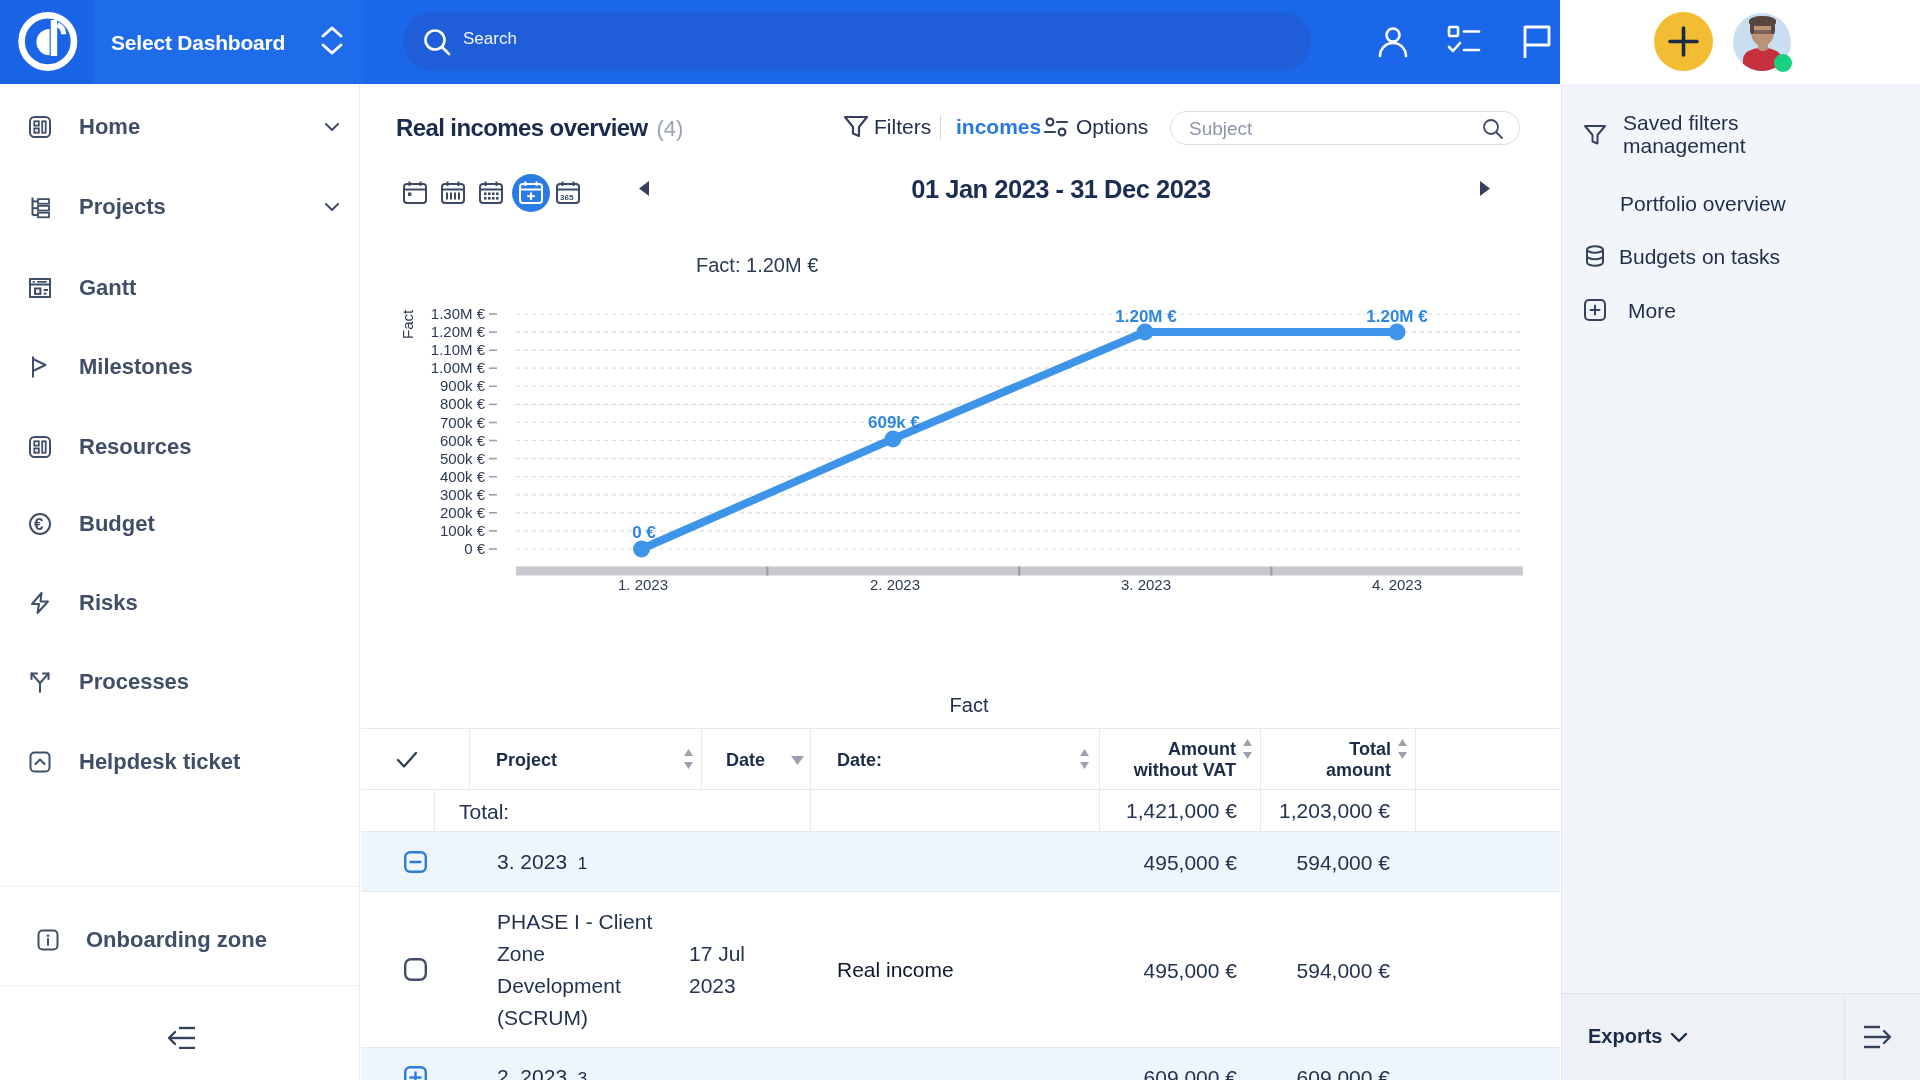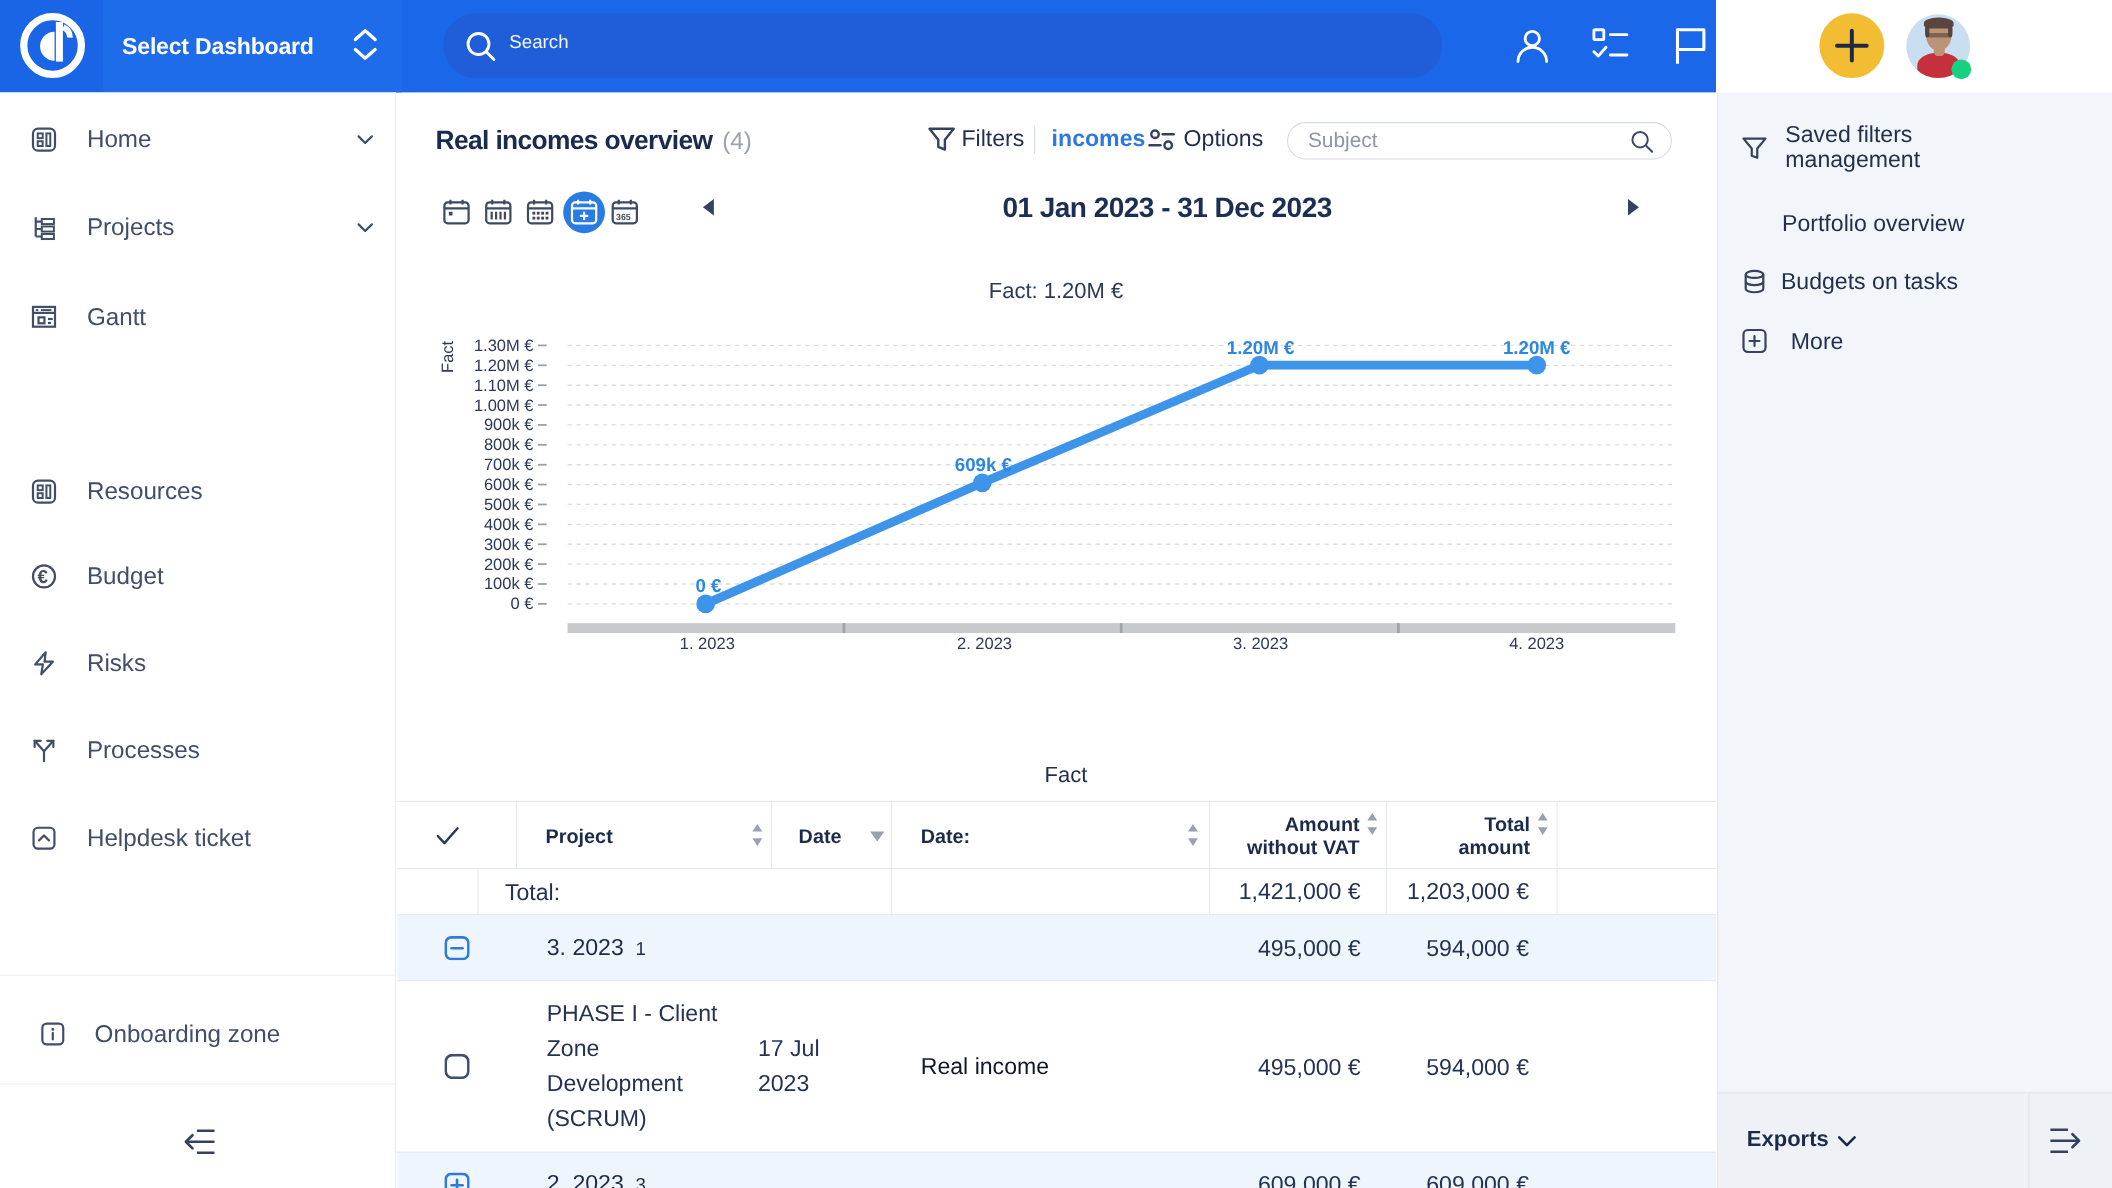--- a/index.html
+++ b/index.html
@@ -12,32 +12,32 @@
 #logoblock{position:absolute;left:0;top:0;width:94px;height:84px;background:#1a64e6}
 #selblock{position:absolute;left:94px;top:0;width:271px;height:84px;background:#1e6cea}
 #seldash{position:absolute;left:111px;top:31px;color:#fff;font-size:21px;font-weight:700;letter-spacing:-0.2px}
 #searchpill{position:absolute;left:403px;top:12px;width:908px;height:59px;border-radius:30px;background:#1f5ed8}
 #searchtxt{position:absolute;left:463px;top:29px;color:#f2f6fd;font-size:17px}
 
 
 #sidebar{position:absolute;left:0;top:84px;width:360px;height:996px;background:#fff;border-right:1px solid #e9ecf0}
 .navitem{position:absolute;left:0;width:360px;height:40px}
 .navitem .ic{position:absolute;left:28px;top:50%;transform:translateY(-50%)}
-.navitem .lbl{position:absolute;left:79px;top:50%;transform:translateY(-50%);font-size:22px;font-weight:400;color:#414e68}
+.navitem .lbl{position:absolute;left:79px;top:50%;transform:translateY(-50%);font-size:22px;font-weight:700;color:#414e68}
 .navitem .chev{position:absolute;right:20px;top:50%;transform:translateY(-50%)}
 #sep1{position:absolute;left:0;top:802px;width:360px;height:1px;background:#edeff2}
 #sep2{position:absolute;left:0;top:901px;width:360px;height:1px;background:#edeff2}
 #title{position:absolute;left:396px;top:114px;font-size:24px;font-weight:700;color:#1b2b4e;letter-spacing:-0.6px}
 #title .cnt{font-weight:400;color:#9ba3b2;font-size:22px;margin-left:9px;letter-spacing:0}
 #filtersrow .t{position:absolute;font-size:21px;color:#22304e;top:115px}
 #filtersrow .act{position:absolute;font-size:21px;color:#2a79e3;font-weight:700;top:115px}
 #subject{position:absolute;left:1170px;top:111px;width:350px;height:34px;border:1px solid #d8dce3;border-radius:17px;background:#fff}
 #subject .ph{position:absolute;left:18px;top:6px;font-size:19px;color:#8d95a6}
 #datetext{position:absolute;left:851px;top:175px;width:420px;text-align:center;font-size:25.5px;font-weight:700;color:#1c2e54;letter-spacing:-0.5px;white-space:nowrap}
-#facttip{position:absolute;left:660px;top:254px;width:600px;text-align:center;font-size:20px;color:#2b3a55}
+#facttip{position:absolute;left:696px;top:254px;width:600px;text-align:left;font-size:20px;color:#2b3a55}
 
 
 #legend{position:absolute;left:660px;top:694px;width:600px;text-align:center;font-size:20px;color:#22304e}
 .hborder{position:absolute;left:0;height:1px;background:#e6e9ed;width:1199px}
 .vline{position:absolute;width:1px;background:#e6e9ed}
 .hcell{position:absolute;font-size:18px;font-weight:700;color:#1c2b4a}
 .sortarr{position:absolute;width:11px;height:22px}
 .hl{background:#eef5fc}
 .amount{position:absolute;font-size:21px;color:#243350;text-align:right}
 
@@ -173,20 +173,29 @@
           <rect x="7" y="12.5" width="5.4" height="5.4"></rect>
         </g>
       <g fill="#414e68">
           <rect x="4.6" y="5" width="2.2" height="1.7"></rect>
           <rect x="9.2" y="5" width="9.6" height="1.7"></rect>
           <rect x="15.6" y="13" width="4.4" height="2"></rect>
           <rect x="15.6" y="16.6" width="2.8" height="2"></rect>
         </g>
       </svg>
     <span class="lbl">Gantt</span>
+  </div>
+  <div class="navitem" style="top:263px">
+    <svg class="ic" width="24" height="24" viewBox="0 0 24 24">
+        <g fill="none" stroke="#414e68" stroke-width="2">
+      <path d="M5 1.5 V22.5"></path>
+          <path d="M5 4 L17.5 10 L5 16 Z" stroke-linejoin="round"></path>
+        </g>
+      </svg>
+    <span class="lbl">Milestones</span>
   </div>
   <div class="navitem" style="top:343px">
     <svg class="ic" width="24" height="24" viewBox="0 0 24 24">
         <g fill="none" stroke="#414e68" stroke-width="2">
       <rect x="2" y="2" width="20" height="20" rx="4.5"></rect>
         </g>
         <g fill="none" stroke="#414e68" stroke-width="1.8">
       <rect x="6.3" y="6.3" width="4.5" height="4.3"></rect>
           <rect x="6.3" y="13.4" width="4.5" height="4.3"></rect>
           <rect x="14.2" y="6.3" width="3.5" height="11.4"></rect>

